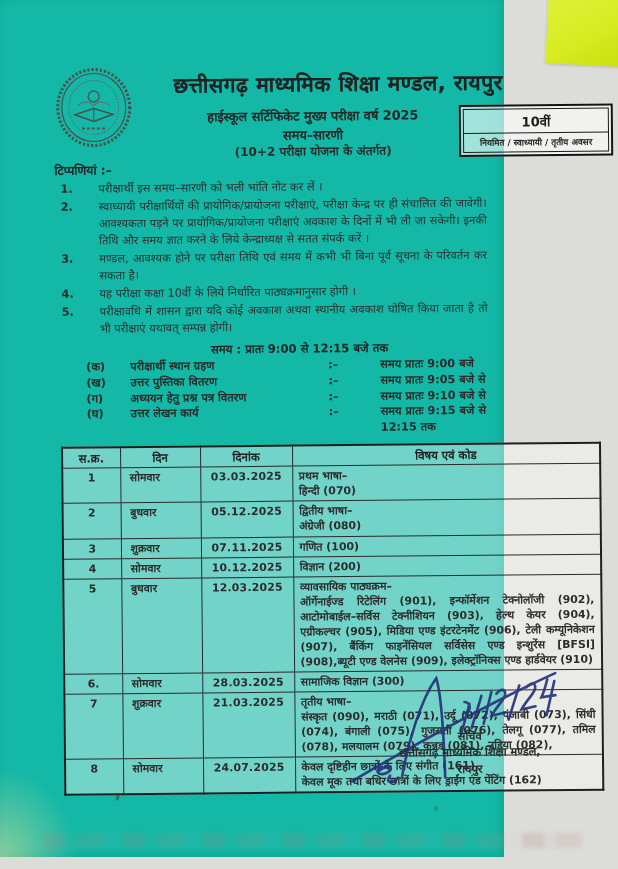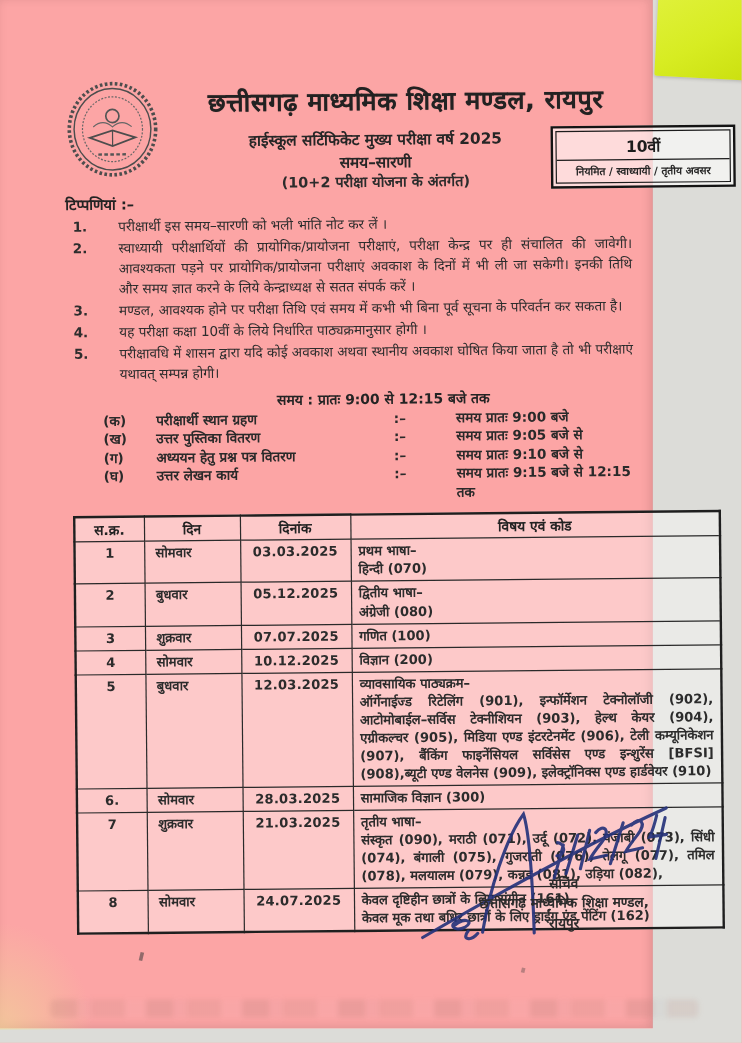--- a/index.html
+++ b/index.html
@@ -2,22 +2,22 @@
 <html lang="hi"><head>
 <meta charset="utf-8">
 <style>
   html,body{margin:0;padding:0;}
   body{
     width:618px;height:869px;position:relative;overflow:hidden;
     background:#dcdcd8;
     font-family:"DejaVu Sans","Liberation Sans",sans-serif;
   }
   .paper{
-    position:absolute;left:0;top:0;width:544px;height:857px;
-    background:#fca5a5;
+    position:absolute;left:0;top:0;width:504px;height:857px;
+    background:#14b8a6;
     box-shadow:inset -4px 0 8px rgba(0,0,0,.07), inset 0 -4px 8px rgba(0,0,0,.05);
   }
   .content{position:absolute;inset:0;transform:rotate(-0.55deg);transform-origin:50% 40%;color:#2e2e2e;}
 
   
   .sticker{
     position:absolute;top:-5px;right:-5px;width:76px;height:70px;
     background:linear-gradient(150deg,#e0f13c 0%,#d7ec22 55%,#cbe010 100%);
     transform:rotate(3deg);border-radius:2px;box-shadow:0 1px 3px rgba(0,0,0,.18);
   }
@@ -191,21 +191,21 @@
           <td class="day">बुधवार</td>
           <td class="date">05.12.2025</td>
           <td>
               <span class="subject-title">द्वितीय भाषा–</span>
               <span class="subject-body">अंग्रेजी (080)</span>
             </td>
         </tr>
         <tr>
           <td class="sno">3</td>
           <td class="day">शुक्रवार</td>
-          <td class="date">07.07.2025</td>
+          <td class="date">07.11.2025</td>
           <td>
               <span class="subject-title">गणित (100)</span>
               <span class="subject-body"></span>
             </td>
         </tr>
         <tr>
           <td class="sno">4</td>
           <td class="day">सोमवार</td>
           <td class="date">10.12.2025</td>
           <td>

